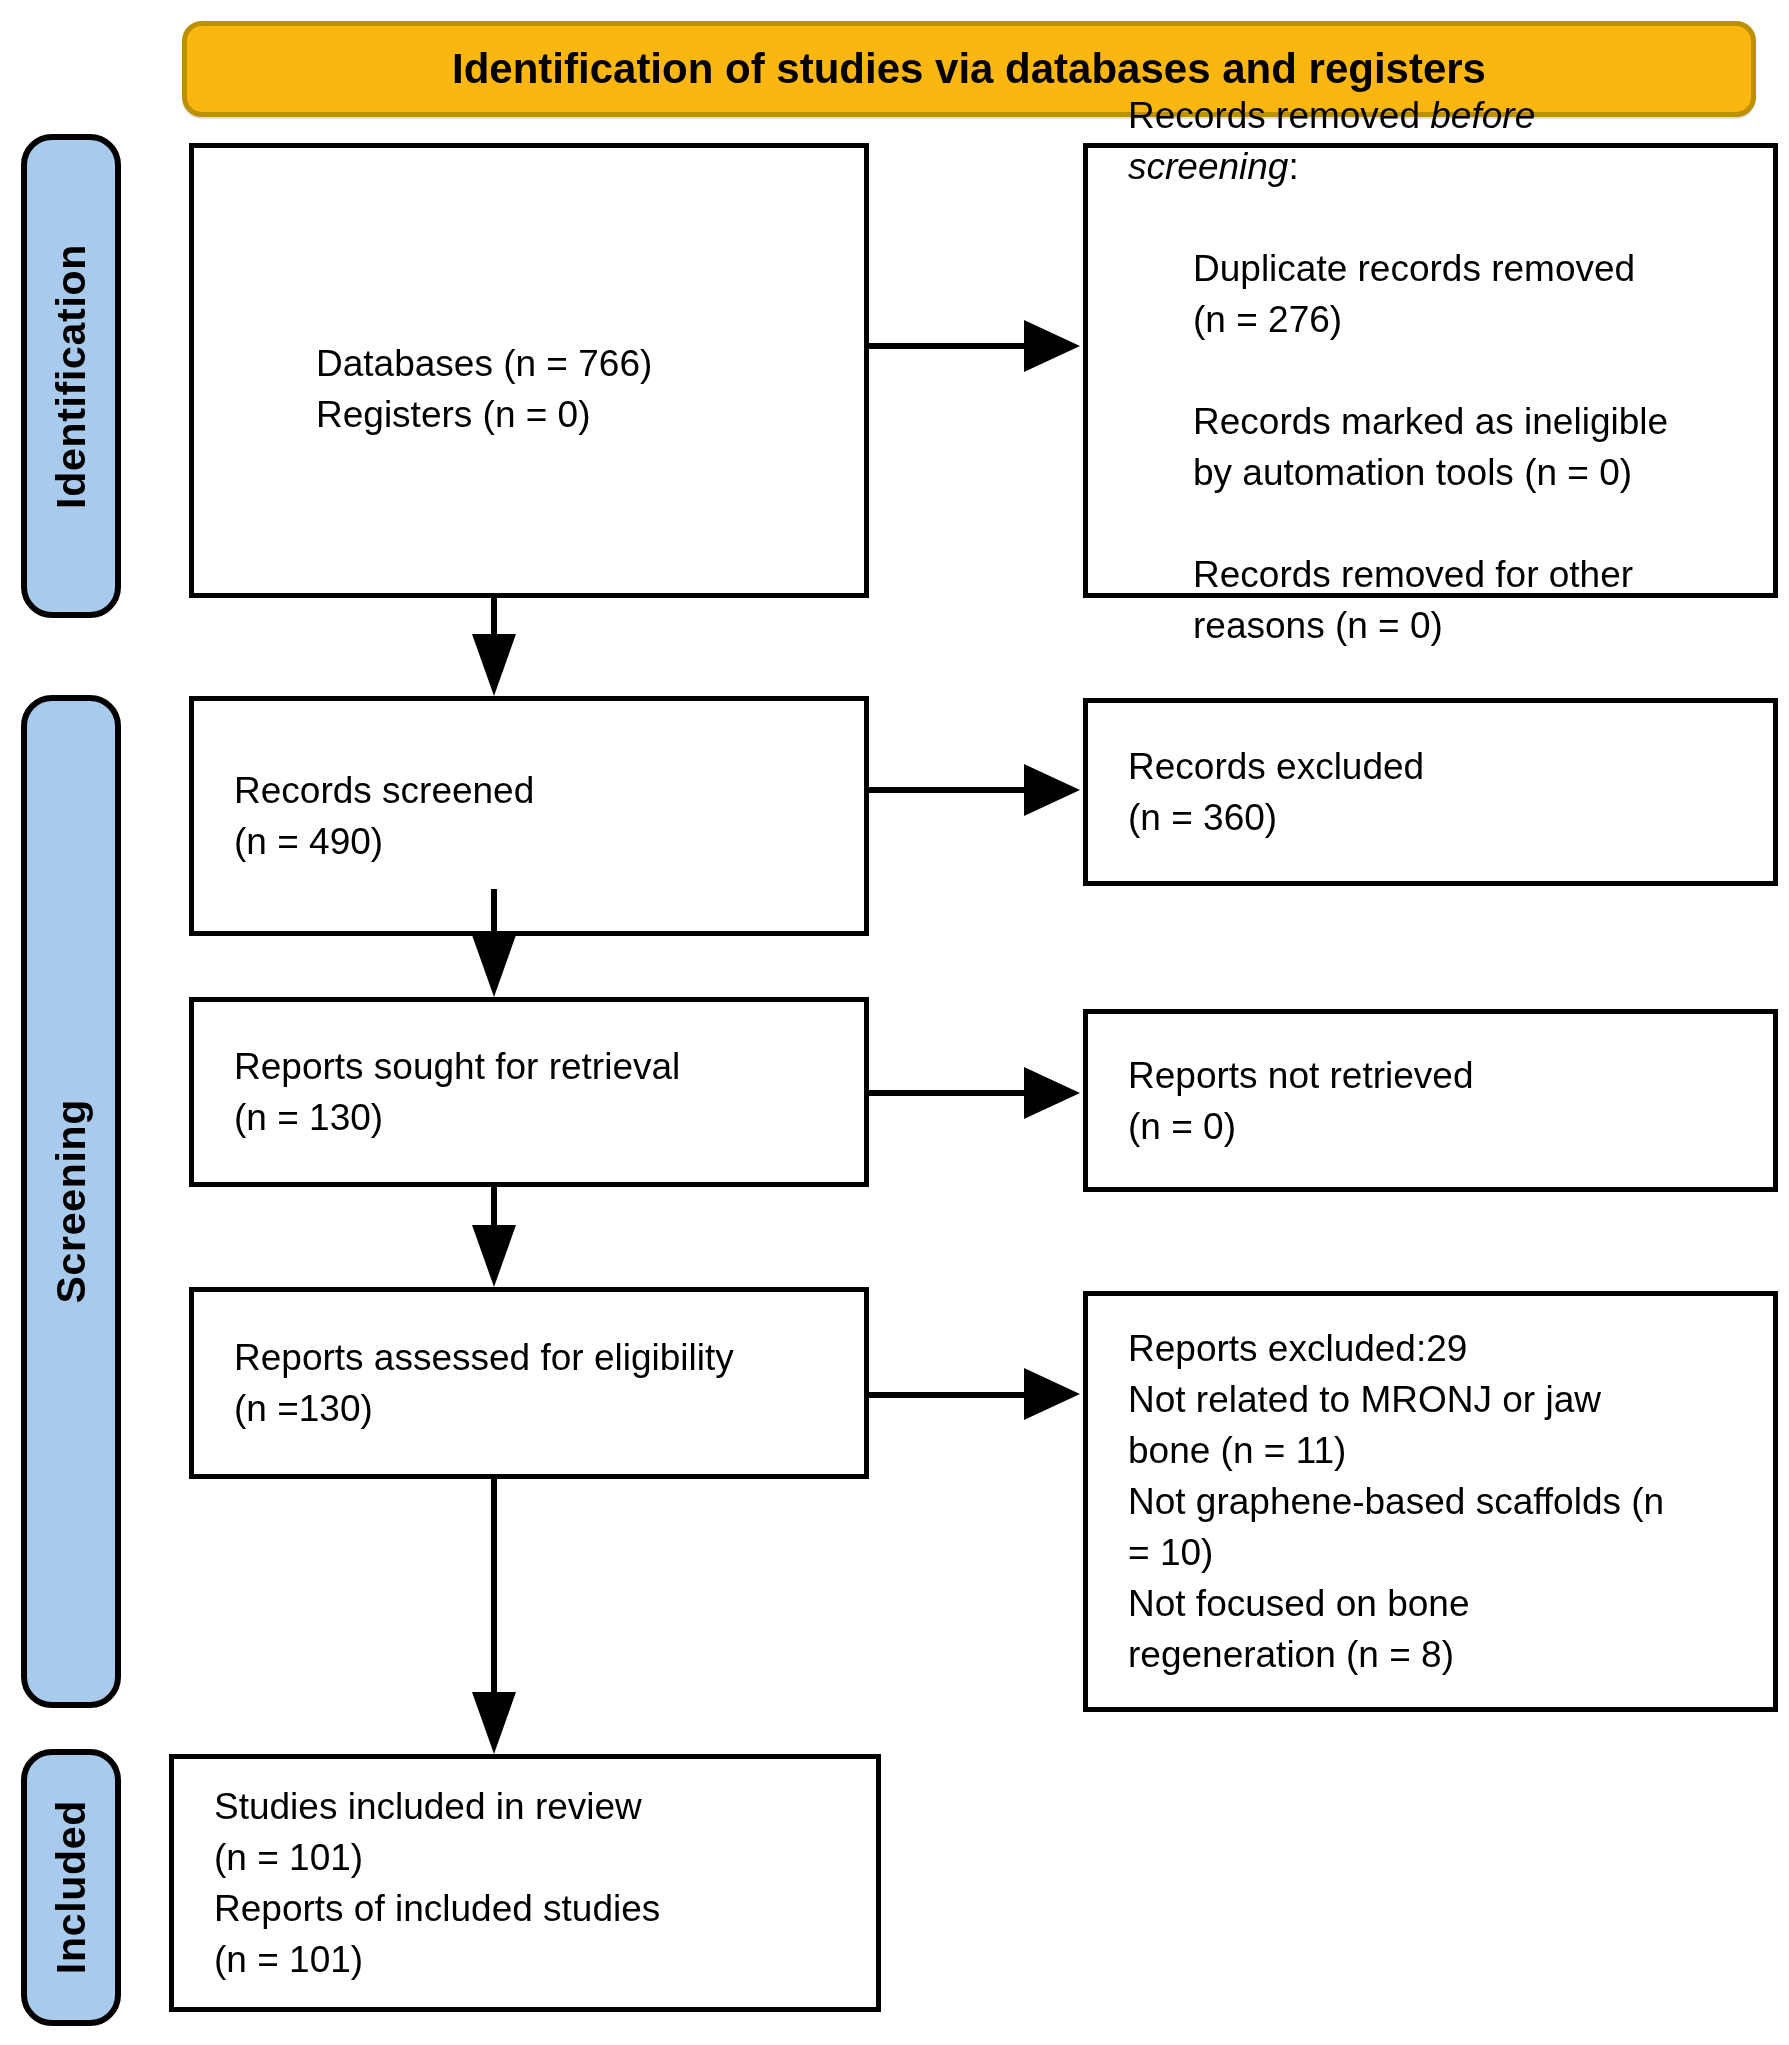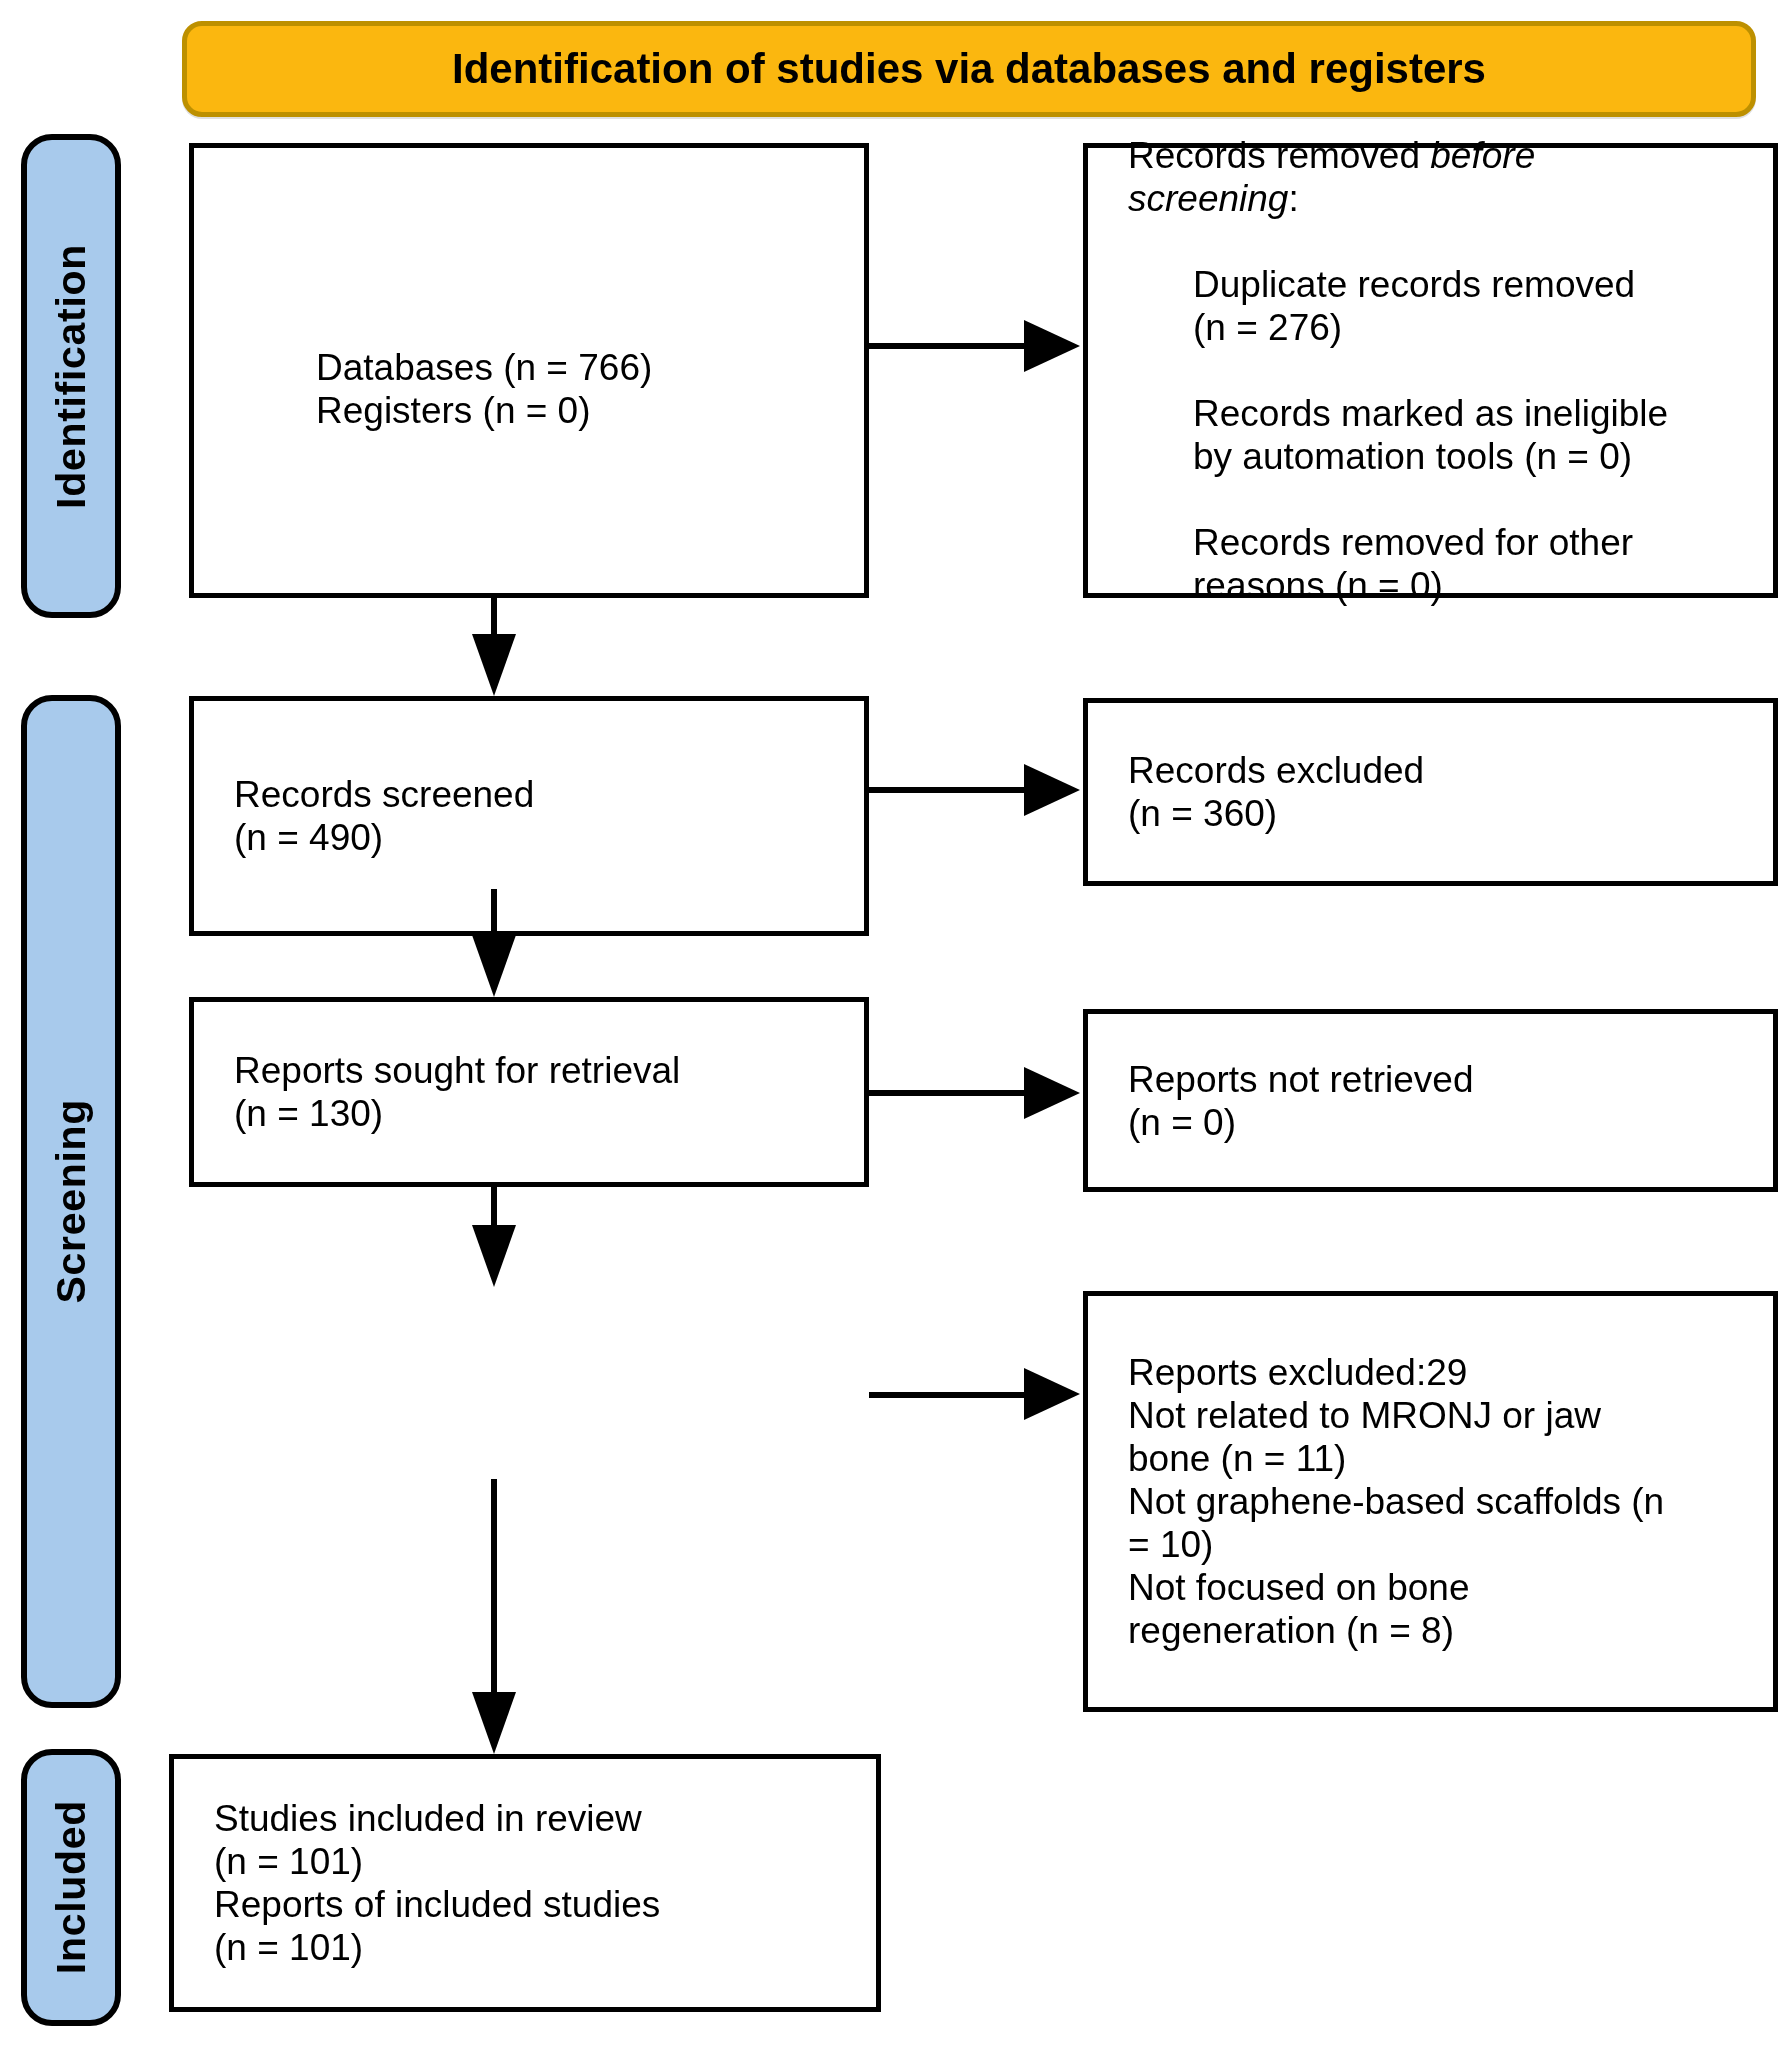--- a/index.html
+++ b/index.html
@@ -43,21 +43,21 @@
     letter-spacing: 0.7px;
     white-space: nowrap;
   }
 
   
   .fbox {
     position: absolute;
     background: #fff;
     border: 5.6px solid #000;
     display: flex; align-items: center;
-    font-size: 37px; line-height: 43px;
+    font-size: 37px; line-height: 51px;
     white-space: pre-line;
   }
   .fbox .inner { width: 100%; padding: 10px 21px 10px 40px; }
   .sub-indent { padding-left: 82px; margin-top: 37px; }
   .item-indent { padding-left: 65px; }
   .it { font-style: italic; }
 
   
   .hline, .vline { position: absolute; background: #000; }
   .hline { height: 6.3px; }
@@ -125,20 +125,24 @@
 
   <div class="fbox" style="left:189px; top:997px; width:680px; height:190px;">
     <div class="inner">Reports sought for retrieval
 (n = 130)</div>
   </div>
   <div class="fbox" style="left:1083px; top:1009px; width:695px; height:183px;">
     <div class="inner">Reports not retrieved
 (n = 0)</div>
   </div>
 
+  <div class="fbox" style="left:189px; top:1287px; width:680px; height:192px;">
+    <div class="inner">Reports assessed for eligibility
+(n =130)</div>
+  </div>
   <div class="fbox" style="left:1083px; top:1291px; width:695px; height:421px;">
     <div class="inner">Reports excluded:29
 Not related to MRONJ or jaw
 bone (n = 11)
 Not graphene-based scaffolds (n
 = 10)
 Not focused on bone
 regeneration (n = 8)</div>
   </div>
 

